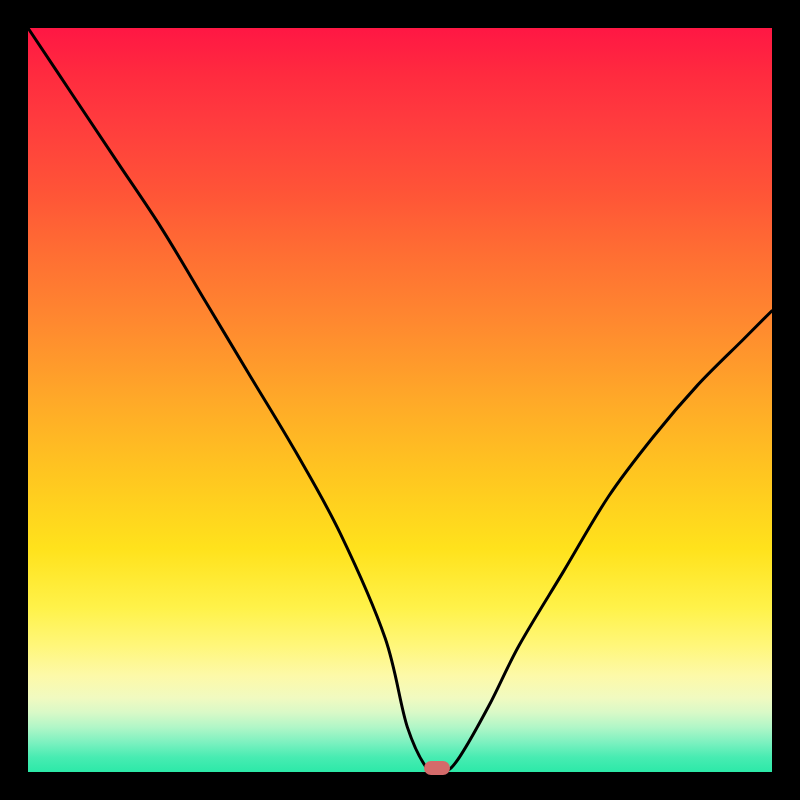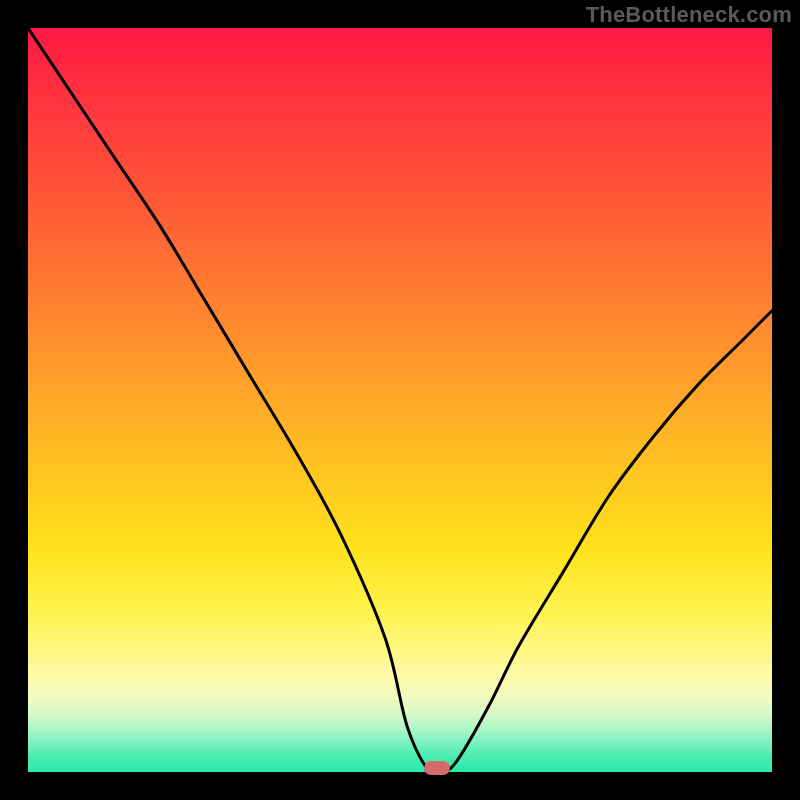--- a/index.html
+++ b/index.html
@@ -69,21 +69,20 @@
     height: 14px;
     border-radius: 7px;
     background: #d46a6a;
     transform: translate(-50%, -50%);
   }
 </style>
 </head>
 <body>
 
 <div class="frame">
-  <div class="watermark">TheBottleneck.com</div>
 
   <div class="plot">
     <svg viewBox="0 0 744 744" preserveAspectRatio="none">
       <path id="curve-path" fill="none" stroke="#000" stroke-width="3" stroke-linejoin="round" stroke-linecap="round" d="M 0 0 C 7.44 11.159999999999988, 29.759999999999998 44.639999999999915, 44.64 66.95999999999992 C 59.52 89.27999999999993, 74.4 111.60000000000007, 89.28 133.92000000000007 C 104.16 156.2400000000001, 119.03999999999999 177.32000000000002, 133.92 200.88 C 148.79999999999998 224.43999999999997, 163.68 250.47999999999996, 178.56 275.28 C 193.44 300.08, 208.32 324.88, 223.2 349.68 C 238.07999999999998 374.48, 252.95999999999998 398.03999999999996, 267.84 424.08 C 282.71999999999997 450.12, 297.59999999999997 474.91999999999996, 312.47999999999996 505.91999999999996 C 327.35999999999996 536.92, 345.96 577.84, 357.12 610.08 C 368.28000000000003 642.32, 372 677.04, 379.44 699.36 C 386.88 721.6800000000001, 395.56000000000006 736.56, 401.76000000000005 744 C 407.96000000000004 751.44, 411.68000000000006 746.48, 416.64000000000004 744 C 421.6 741.52, 424.08 740.28, 431.52 729.12 C 438.96 717.96, 451.35999999999996 695.64, 461.28 677.04 C 471.2 658.4399999999999, 478.64000000000004 639.8399999999999, 491.04 617.52 C 503.44 595.2, 520.8 567.92, 535.68 543.12 C 550.56 518.32, 565.44 491.04, 580.32 468.72 C 595.2 446.40000000000003, 610.0799999999999 427.8, 624.9599999999999 409.2 C 639.8399999999999 390.59999999999997, 654.72 373.24, 669.6 357.12 C 684.48 341, 701.84 324.88, 714.24 312.48 C 726.64 300.08000000000004, 739.04 287.68, 744 282.72"></path>
     </svg>
     <div id="marker" class="marker" style="left: 409.2px; top: 740px; background: rgb(212, 106, 106);"></div>
   </div>
 </div>
 
 </body></html>

